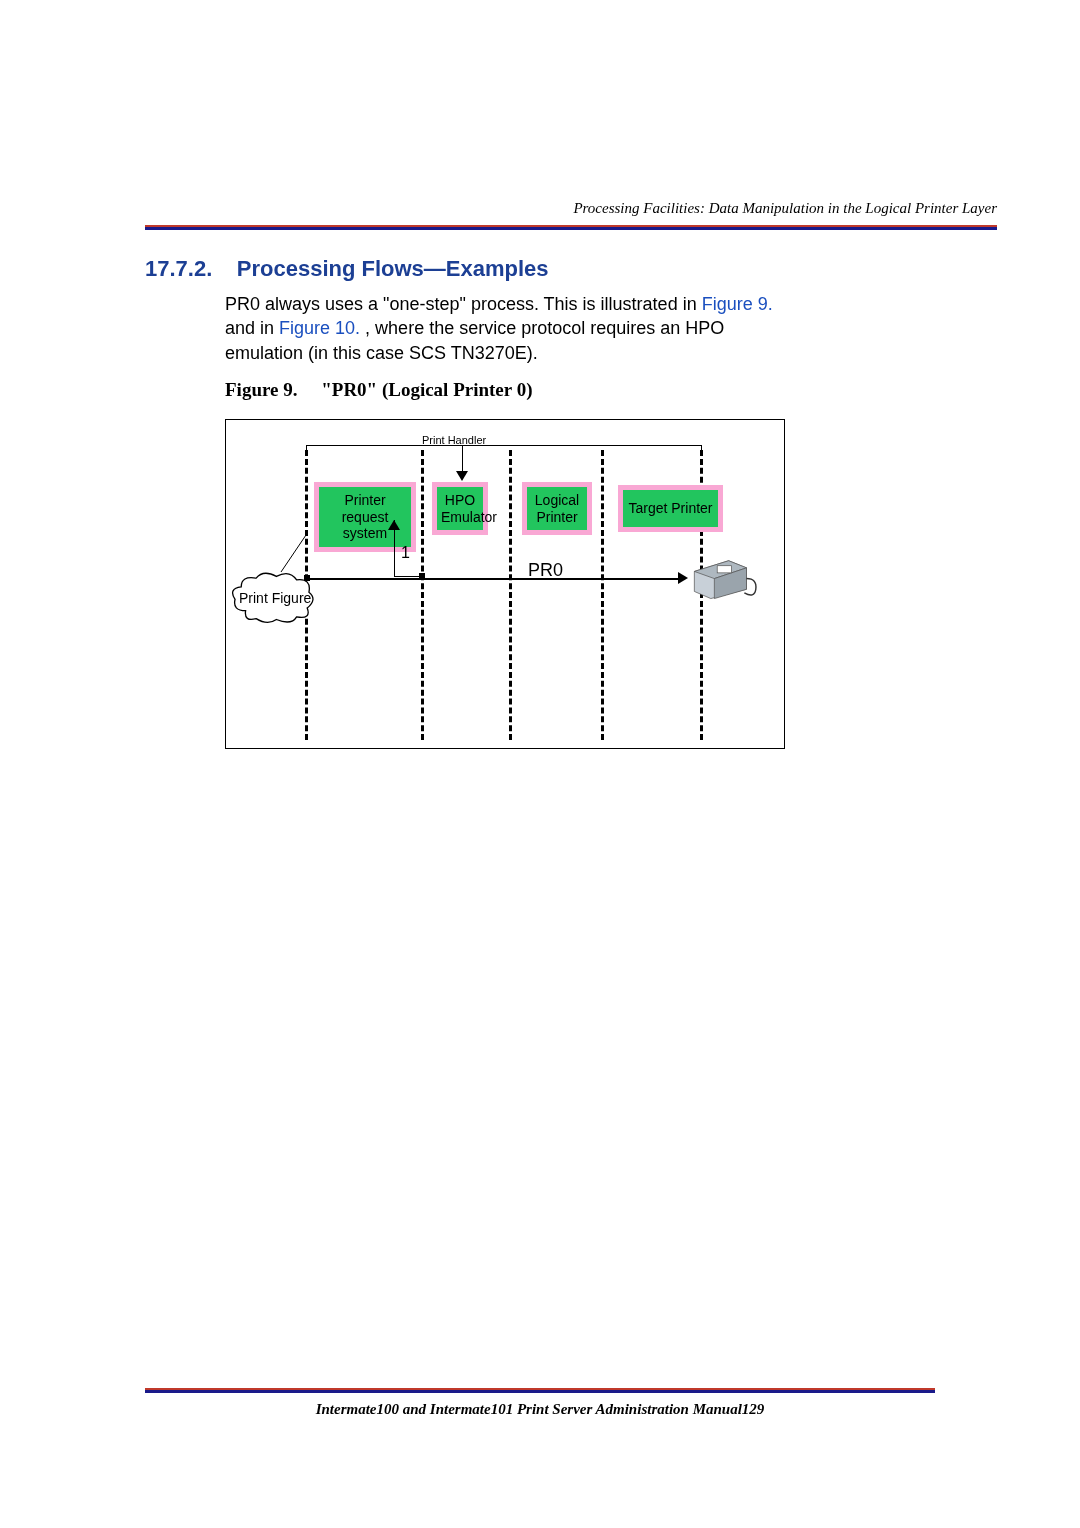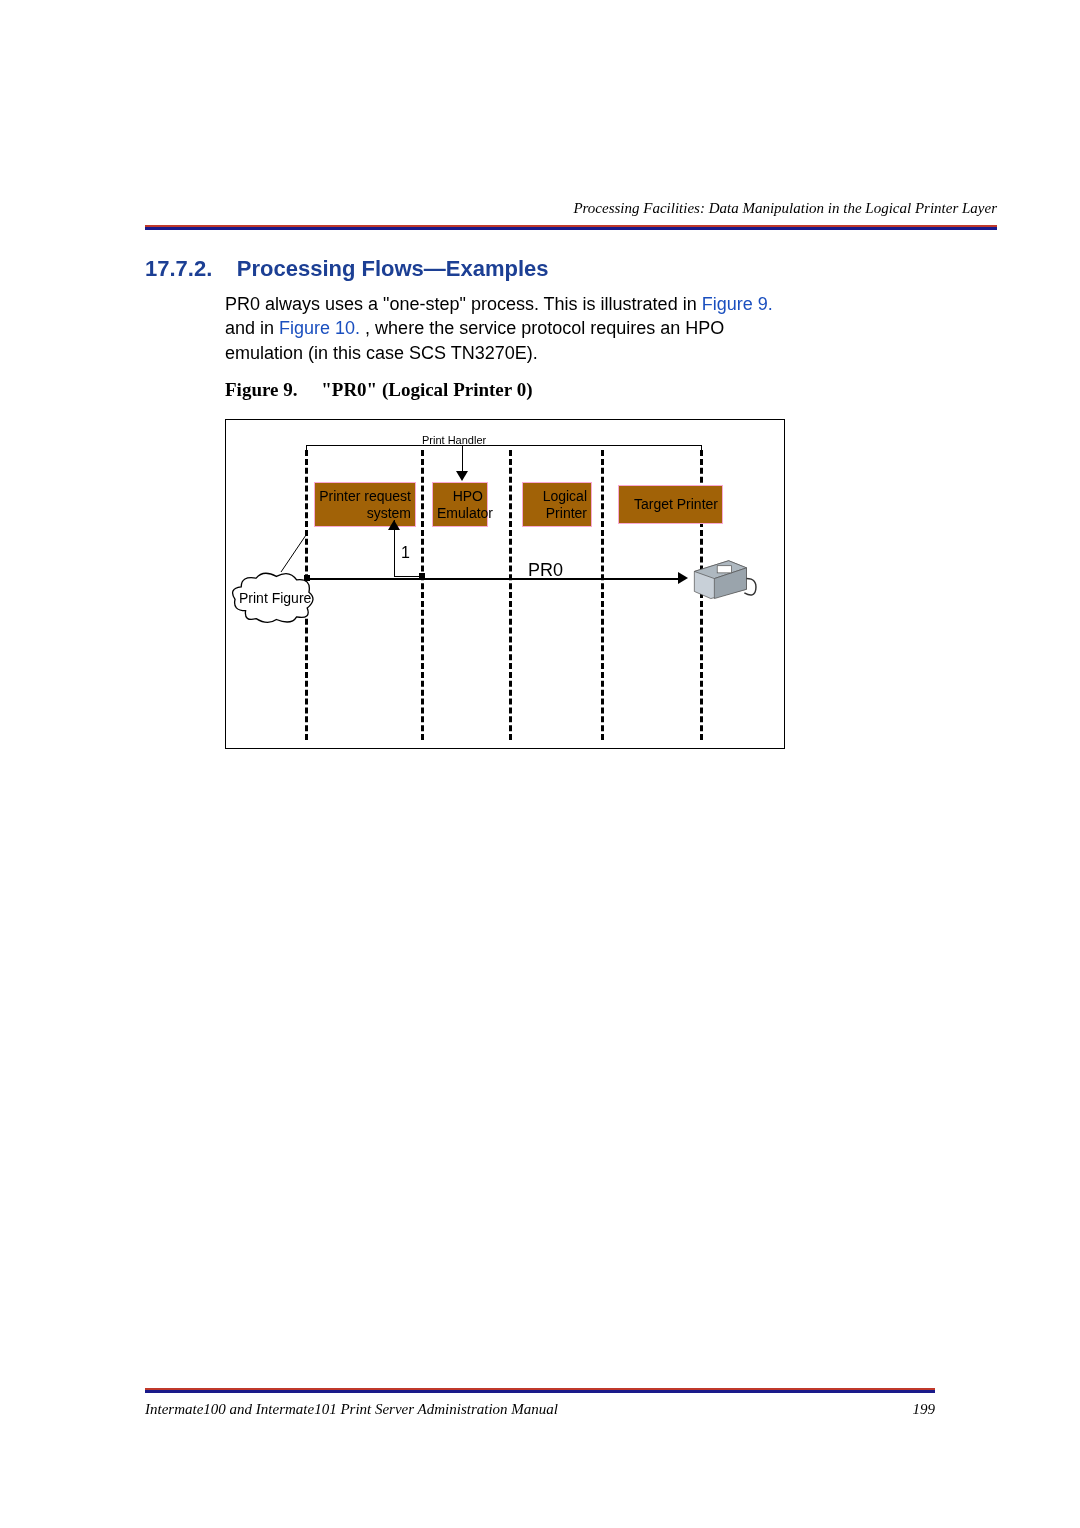--- a/index.html
+++ b/index.html
@@ -57,23 +57,23 @@
     height: 330px;
     border: 1px solid #000;
     font-size: 14px;
     font-family: Arial, Helvetica, sans-serif;
   }
   
   .vdash { position: absolute; top: 30px; width: 0; border-left: 3px dashed #000; }
   .topline { position: absolute; top: 25px; height: 0; border-top: 1px solid #000; }
   .box {
     position: absolute;
-    background: #a16207;
-    border: 1px solid #f9a8d4;
-    text-align: right;
+    background: #22c55e;
+    border: 5px solid #f9a8d4;
+    text-align: center;
     padding: 5px 4px;
     line-height: 1.2;
   }
   .label { position: absolute; font-size: 11px; }
   .cloud {
     position: absolute;
     width: 88px;
     height: 55px;
     left: 2px;
     top: 150px;
@@ -113,24 +113,25 @@
     bottom: 110px;
   }
   .footer-rule {
     height: 4px;
     border-top: 2px solid #c0392b;
     border-bottom: 3px solid #1a1a8a;
     margin-bottom: 8px;
   }
   .footer-row {
     display: flex;
-    justify-content: space-between;
+    justify-content: center;
     font-family: 'Times New Roman', Times, serif;
     font-style: italic;
     font-size: 15px;
+    font-weight: bold;
   }
 </style>
 </head>
 <body>
 
 <div class="page">
   <div class="header-text">Processing Facilities: Data Manipulation in the Logical Printer Layer</div>
   <div class="header-rule"></div>
 
   <div class="section-heading">
@@ -220,15 +221,15 @@
       <div class="small-sq" style="left:78px; top:155px;"></div>
       <div class="label" style="left:302px; top:140px; font-size:18px;">PR0</div>
     </div>
   </div>
 </div>
 
 <div class="footer">
   <div class="footer-rule"></div>
   <div class="footer-row">
     <span>Intermate100 and Intermate101 Print Server Administration Manual</span>
-    <span>199</span>
+    <span>129</span>
   </div>
 </div>
 
 </body></html>

